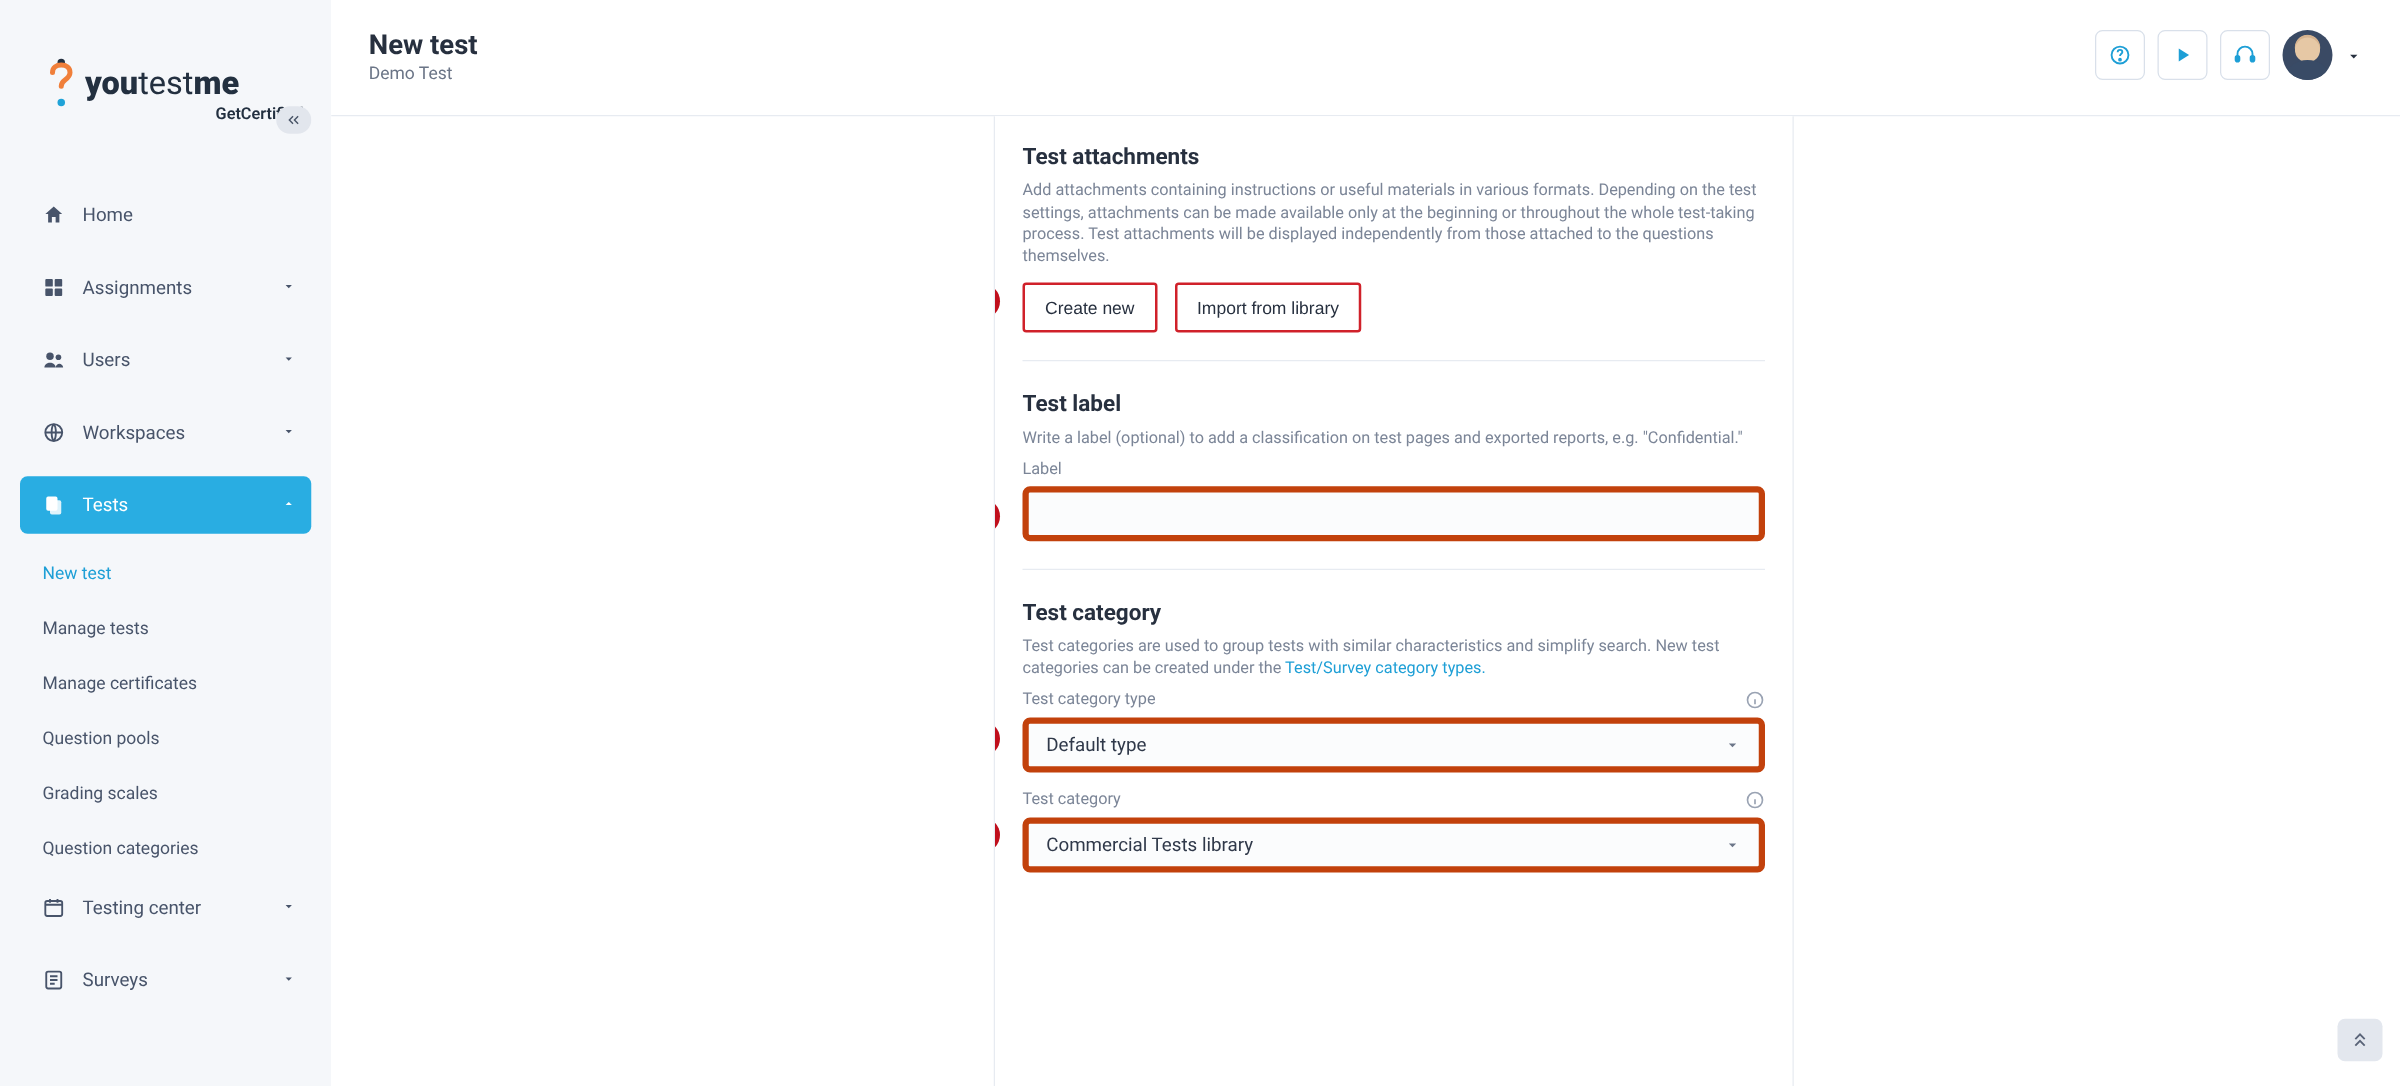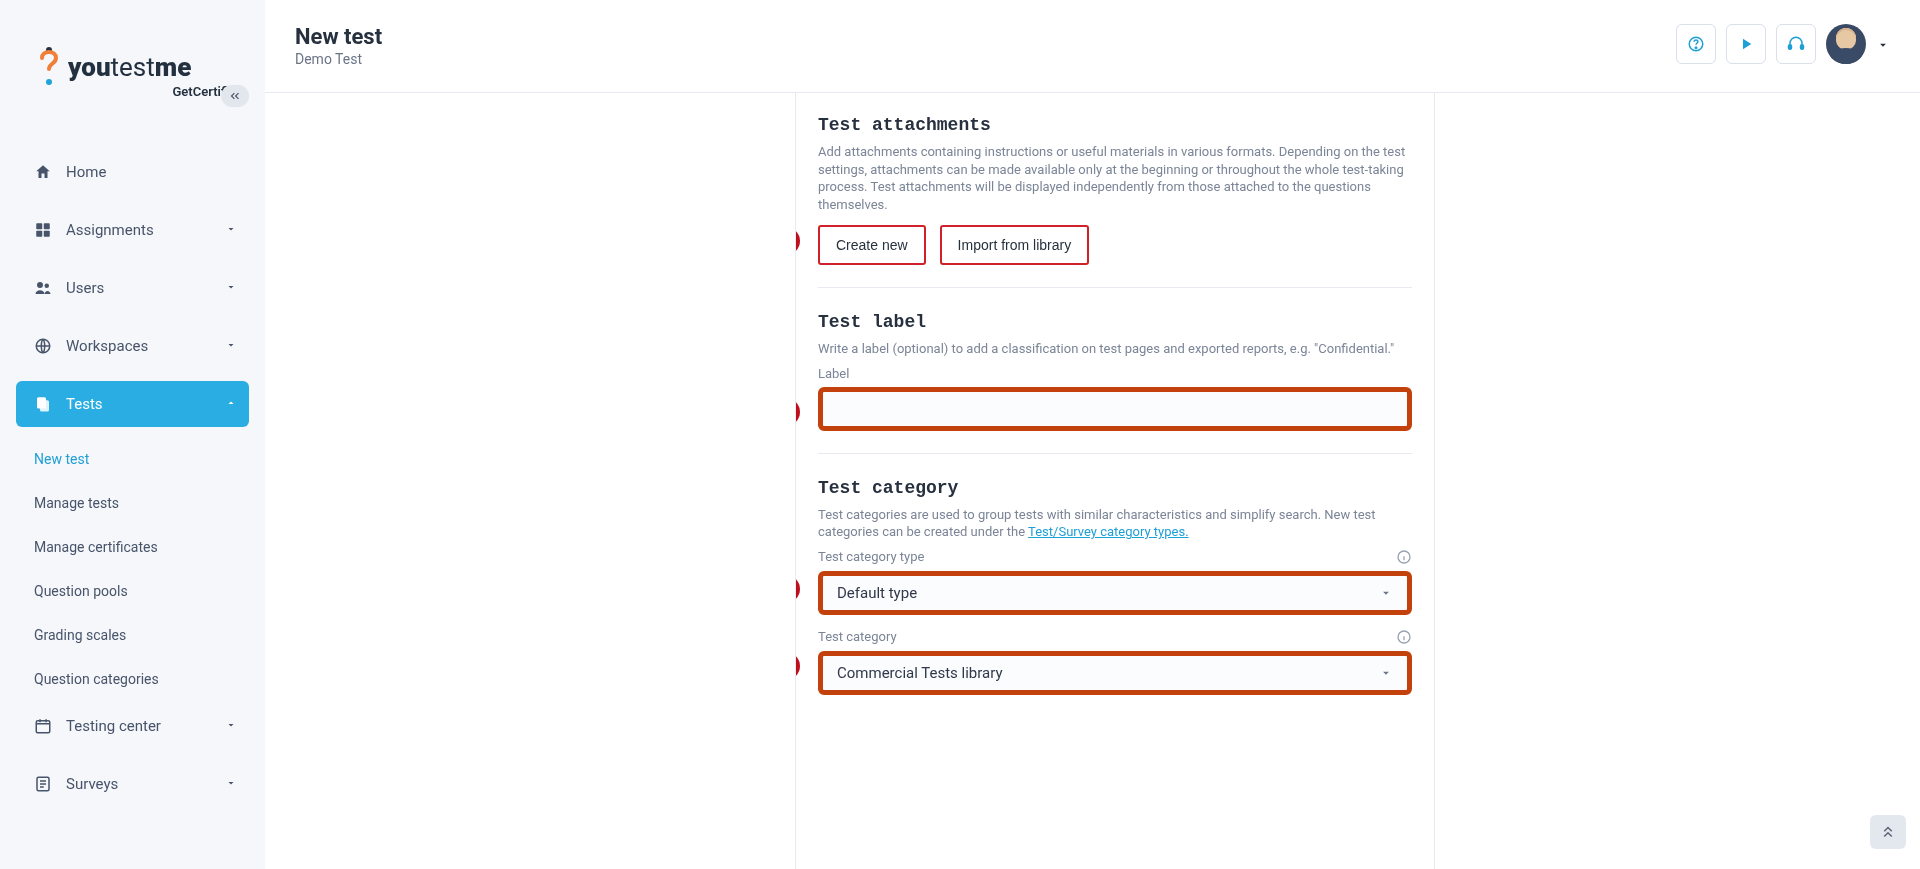--- a/index.html
+++ b/index.html
@@ -133,23 +133,23 @@
     width: 640px;
     height: 100%;
     background: #ffffff;
     border-left: 1px solid #e7ebf1;
     border-right: 1px solid #e7ebf1;
     padding: 16px 22px 20px 22px;
     overflow: hidden;
   }
   .section { padding: 6px 0 22px 0; border-bottom: 1px solid #e7ebf1; margin-bottom: 18px; position: relative; }
   .section:last-of-type { border-bottom: none; }
-  .sec-title { font-size: 18px; font-weight: 700; color: #27303f; margin-bottom: 8px; font-family: Liberation Mono, monospace; }
+  .sec-title { font-size: 18px; font-weight: 700; color: #27303f; margin-bottom: 8px; }
   .sec-desc { font-size: 13px; color: #7b8597; line-height: 1.35; margin-bottom: 6px; }
-  .sec-link { color: #1e9fd6; text-decoration: underline; cursor: pointer; }
+  .sec-link { color: #1e9fd6; cursor: pointer; }
   .field-label { font-size: 13px; color: #7b8597; margin: 8px 0 6px 0; display:flex; align-items:center; justify-content:space-between;}
   .field-label .info { width:16px; height:16px; cursor:pointer; }
   .row-btns { display: flex; gap: 14px; margin-top: 12px; }
   .outline-btn {
     border: 2px solid #d0212a;
     background: #fff;
     color: #27303f;
     font-size: 14px;
     padding: 10px 16px;
     border-radius: 3px;

